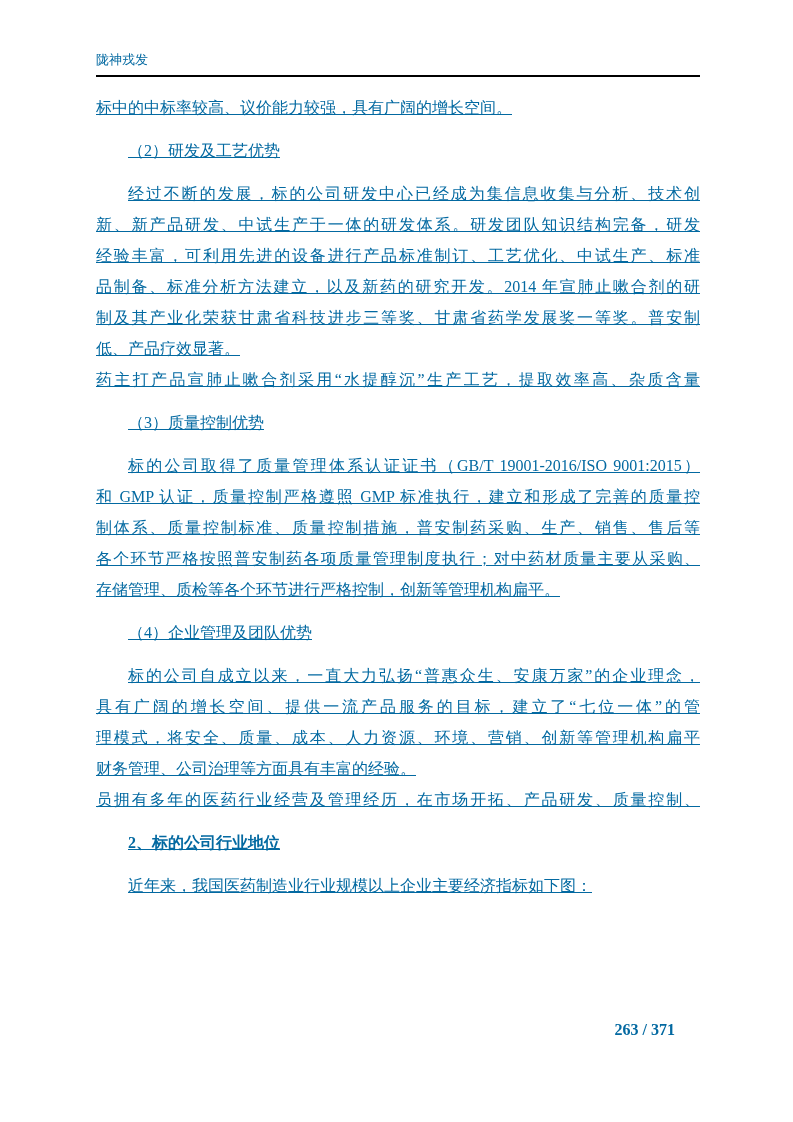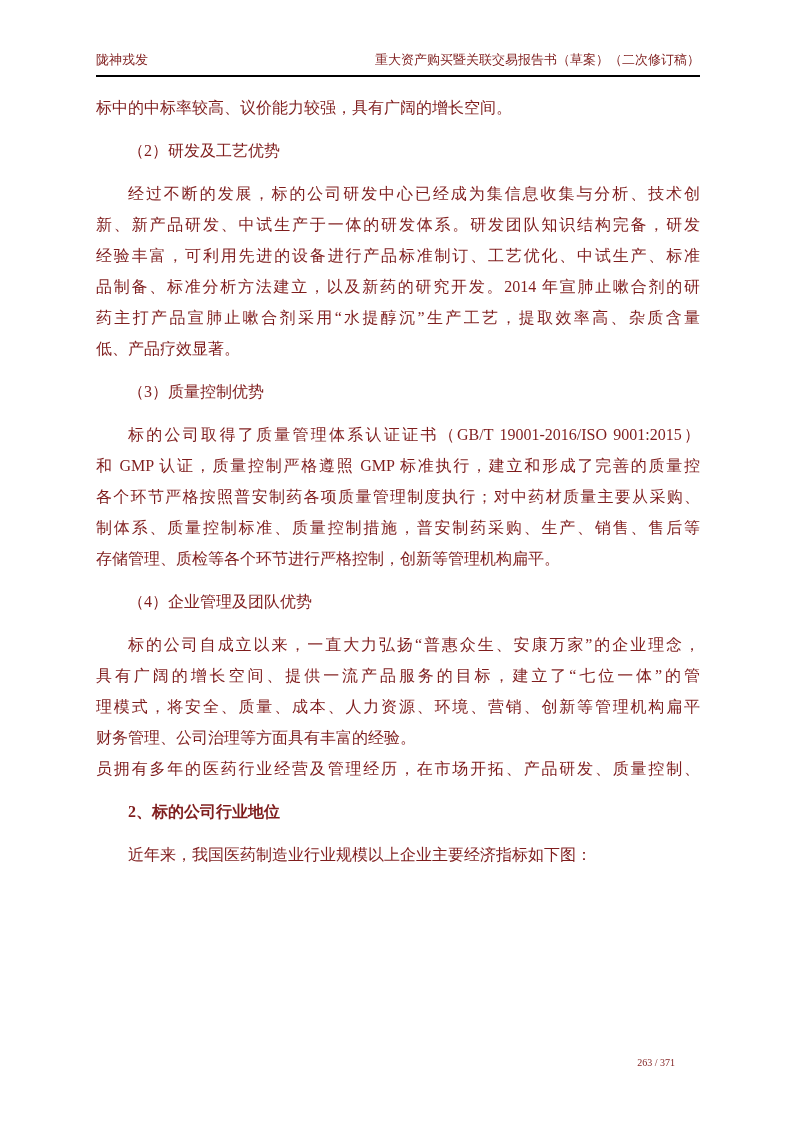--- a/index.html
+++ b/index.html
@@ -6,41 +6,42 @@
     margin: 0;
     padding: 0;
     background: #ffffff;
   }
   .page {
     position: relative;
     width: 793px;
     height: 1122px;
     background: #ffffff;
     font-family: "Liberation Serif", serif;
-    color: #7f1d1d;
+    color: #0369a1;
     overflow: hidden;
   }
   .header {
     position: absolute;
     left: 96px;
     right: 93px;
     top: 52px;
     display: flex;
     justify-content: space-between;
     align-items: flex-end;
     font-size: 13px;
     line-height: 16px;
     padding-bottom: 7px;
     border-bottom: 2px solid #000000;
   }
   .doc-body {
     position: absolute;
     left: 96px;
     right: 93px;
     top: 92px;
+    text-decoration: underline;
   }
   .block {
     margin-bottom: 12px;
   }
   .t-line {
     font-size: 16px;
     line-height: 31px;
     text-align: justify;
     text-align-last: justify;
     white-space: normal;
@@ -51,59 +52,58 @@
   .t-line.last {
     text-align-last: left;
   }
   .bold {
     font-weight: 700;
   }
   .footer {
     position: absolute;
     top: 1021px;
     right: 118px;
-    font-size: 10px;
+    font-size: 16px;
     line-height: 18px;
-    font-weight: 400;
-    margin-top: 33px;
+    font-weight: 700;
   }
 </style>
 </head>
 <body>
 
 <div class="page">
 
   <div class="header">
     <span>陇神戎发</span>
-    <span>重大资产购买暨关联交易报告书（草案）（二次修订稿）</span>
   </div>
 
   <div class="doc-body">
       <div class="block">
         <div class="t-line last">标中的中标率较高、议价能力较强，具有广阔的增长空间。</div>
       </div>
       <div class="block">
         <div class="t-line first last">（2）研发及工艺优势</div>
       </div>
       <div class="block">
         <div class="t-line first">经过不断的发展，标的公司研发中心已经成为集信息收集与分析、技术创</div>
         <div class="t-line">新、新产品研发、中试生产于一体的研发体系。研发团队知识结构完备，研发</div>
         <div class="t-line">经验丰富，可利用先进的设备进行产品标准制订、工艺优化、中试生产、标准</div>
         <div class="t-line">品制备、标准分析方法建立，以及新药的研究开发。2014 年宣肺止嗽合剂的研</div>
+        <div class="t-line">制及其产业化荣获甘肃省科技进步三等奖、甘肃省药学发展奖一等奖。普安制</div>
+        <div class="t-line last">低、产品疗效显著。</div>
         <div class="t-line">药主打产品宣肺止嗽合剂采用“水提醇沉”生产工艺，提取效率高、杂质含量</div>
-        <div class="t-line last">低、产品疗效显著。</div>
       </div>
       <div class="block">
         <div class="t-line first last">（3）质量控制优势</div>
       </div>
       <div class="block">
         <div class="t-line first">标的公司取得了质量管理体系认证证书（GB/T 19001-2016/ISO 9001:2015）</div>
         <div class="t-line">和 GMP 认证，质量控制严格遵照 GMP 标准执行，建立和形成了完善的质量控</div>
+        <div class="t-line">制体系、质量控制标准、质量控制措施，普安制药采购、生产、销售、售后等</div>
         <div class="t-line">各个环节严格按照普安制药各项质量管理制度执行；对中药材质量主要从采购、</div>
-        <div class="t-line">制体系、质量控制标准、质量控制措施，普安制药采购、生产、销售、售后等</div>
         <div class="t-line last">存储管理、质检等各个环节进行严格控制，创新等管理机构扁平。</div>
       </div>
       <div class="block">
         <div class="t-line first last">（4）企业管理及团队优势</div>
       </div>
       <div class="block">
         <div class="t-line first">标的公司自成立以来，一直大力弘扬“普惠众生、安康万家”的企业理念，</div>
         <div class="t-line">具有广阔的增长空间、提供一流产品服务的目标，建立了“七位一体”的管</div>
         <div class="t-line">理模式，将安全、质量、成本、人力资源、环境、营销、创新等管理机构扁平</div>
         <div class="t-line last">财务管理、公司治理等方面具有丰富的经验。</div>

